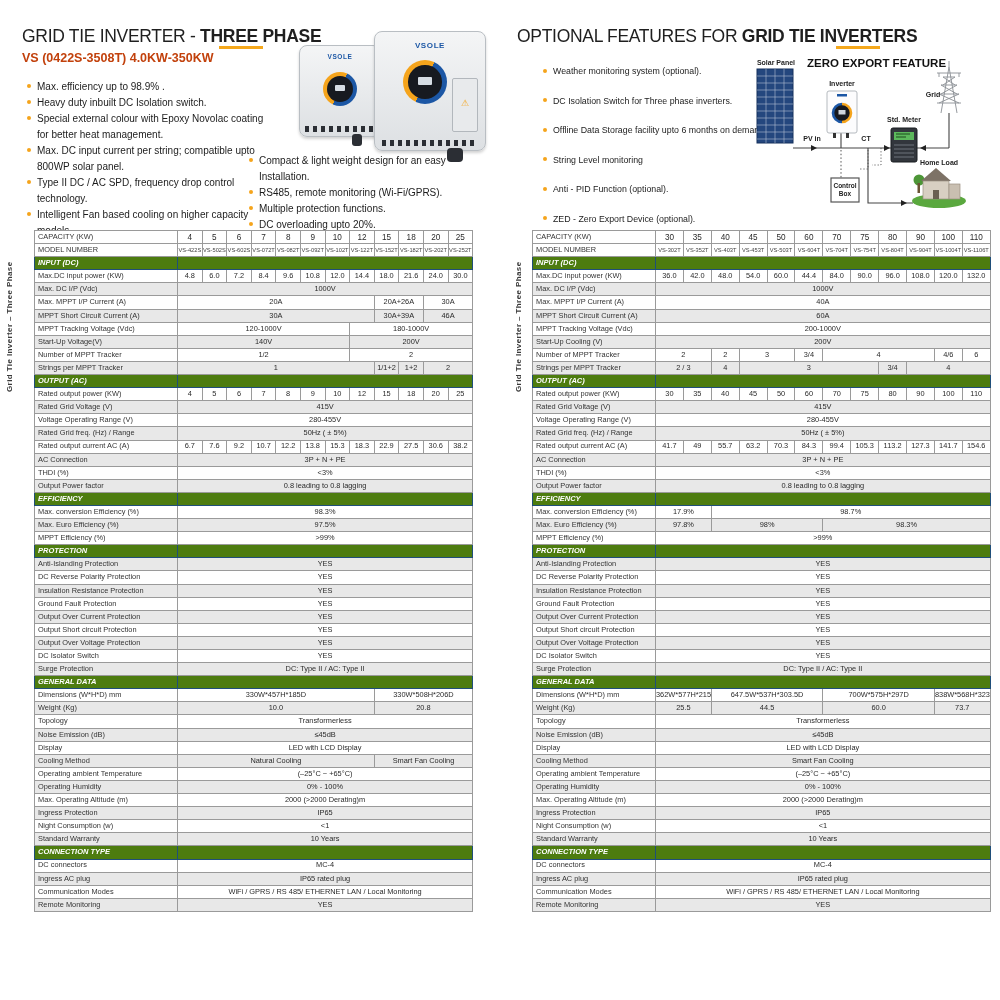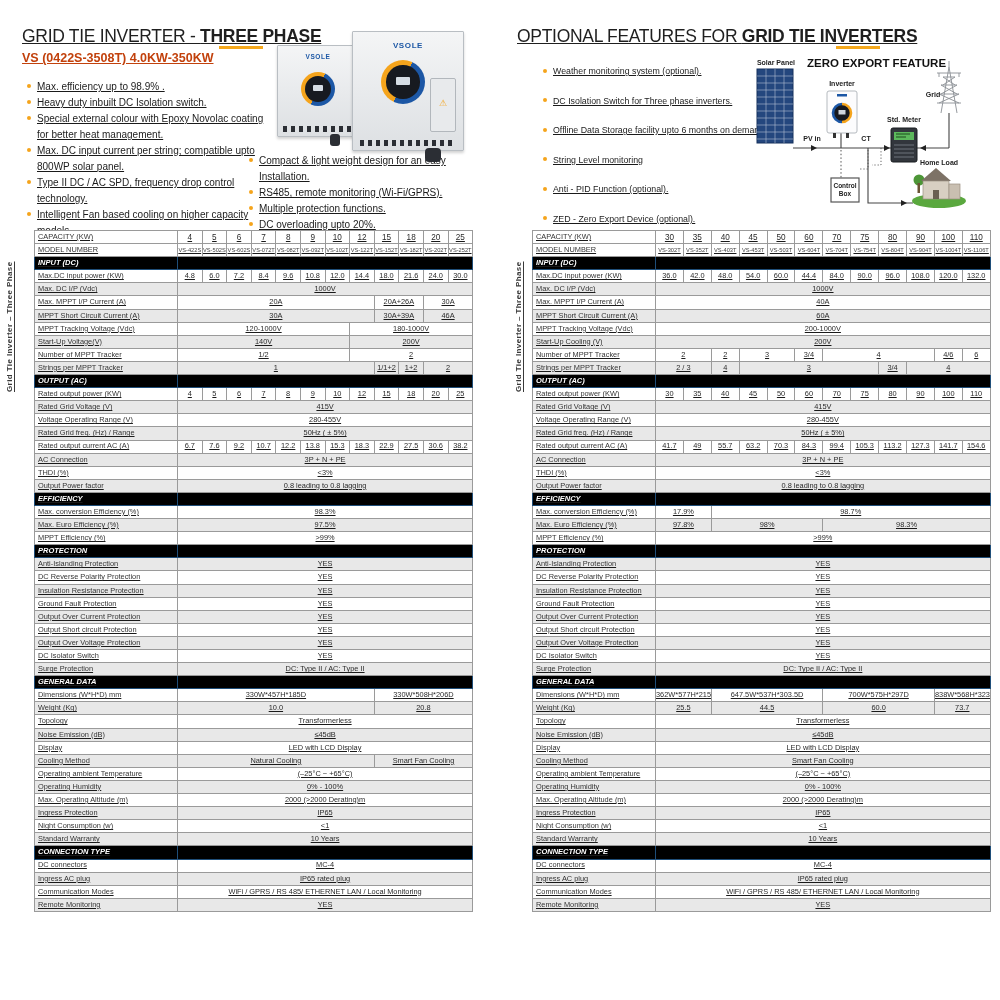--- a/index.html
+++ b/index.html
@@ -1,33 +1,33 @@
 <!DOCTYPE html>
 <html><head>
 <meta charset="utf-8">
 <style>
   html,body{margin:0;padding:0;}
   body{
     width:1000px;height:1000px;position:relative;background:#ffffff;
     font-family:"Liberation Sans",sans-serif;color:#1a1a1a;overflow:hidden;
   }
-  .abs{position:absolute;text-decoration:underline;}
+  .abs{position:absolute;}
   
   .page-title{font-size:17.5px;letter-spacing:-0.3px;color:#1f1f1f;white-space:nowrap;}
   .page-title .t-normal{font-weight:500;}
   .page-title .t-bold{font-weight:800;}
   .title-underline{height:2.5px;background:#f5a81c;}
   .sub-title{font-size:12.5px;font-weight:800;color:#c2410c;white-space:nowrap;}
   
   .bullets{display:block;}
   .b-item{position:relative;padding-left:11px;font-size:10px;line-height:1.6;color:#1c1c1c;}
   .b-item::before{content:"";position:absolute;left:1px;top:4.5px;width:4px;height:4px;border-radius:50%;background:#f5a41c;}
   .bullets.spread .b-item{margin-bottom:15.5px;font-size:8.8px;}
   
-  .inv-box{position:absolute;background:linear-gradient(#f4f5f6,#dde0e3);border:1px solid #b9bec3;border-radius:1px;box-shadow:0 2px 3px rgba(0,0,0,.18);}
+  .inv-box{position:absolute;background:linear-gradient(#f4f5f6,#dde0e3);border:1px solid #b9bec3;border-radius:8px;box-shadow:0 2px 3px rgba(0,0,0,.18);margin-left:22px;}
   .inv-logo{text-align:center;font-weight:800;color:#1c57a5;letter-spacing:.6px;}
   .inv-circle{position:absolute;border-radius:50%;background:conic-gradient(from 25deg,#1c57a5 0 180deg,#f5a41c 180deg 360deg);}
   .inv-circle .inner{position:absolute;left:12%;top:12%;width:76%;height:76%;border-radius:50%;background:#171a20;}
   .inv-circle .screen{position:absolute;left:34%;top:38%;width:32%;height:18%;background:#d6dde4;border-radius:1px;}
   .inv-strip{position:absolute;left:6%;bottom:4px;width:88%;height:6px;background:repeating-linear-gradient(90deg,#2b2e34 0 4px,transparent 4px 8px);}
   .inv-panel{position:absolute;border:1px solid #b2b7bc;background:#e8eaec;border-radius:2px;text-align:center;}
   .inv-panel .warn{color:#f5a41c;font-size:9px;line-height:1;}
   .inv-foot{position:absolute;background:#2b2e34;border-radius:3px;}
   
   .dg-label{position:absolute;font-size:7px;font-weight:700;color:#222;text-align:center;white-space:nowrap;}
@@ -37,21 +37,21 @@
   .side-label{font-size:8px;font-weight:800;color:#3a3a3a;letter-spacing:.4px;
     writing-mode:vertical-rl;transform:rotate(180deg);white-space:nowrap;}
   table.spec{border-collapse:collapse;table-layout:fixed;}
   table.spec td{border:1px solid #9a9a9a;height:12.1px;padding:0;font-size:7.4px;
     text-align:center;vertical-align:middle;color:#2a2a2a;overflow:hidden;white-space:nowrap;line-height:1.1;}
   table.spec td.lbl{text-align:left;padding-left:3px;color:#333;}
   table.spec tr.g td{background:#e8e8e8;}
   table.spec tr.w td{background:#ffffff;}
   table.spec td.cap{font-size:8.2px;}
   table.spec td.model{font-size:5.7px;color:#444;}
-  table.spec tr.secrow td{background:#000000;color:#ffffff;font-weight:700;font-style:italic;
+  table.spec tr.secrow td{background:#4d7c0f;color:#ffffff;font-weight:700;font-style:italic;
     font-size:7.5px;text-align:left;padding-left:3px;border-color:#1f4e79;border-top-color:#0f3050;}
   table.spec{border:1px solid #4a4a4a;}
 </style>
 </head>
 <body>
 
 <div class="abs page-title" style="left:22px;top:26px;">
   <span class="t-normal">GRID TIE INVERTER - </span><span class="t-bold">THREE PHASE</span>
 </div>
 <div class="abs title-underline" style="left:219px;top:46px;width:44px;"></div>

